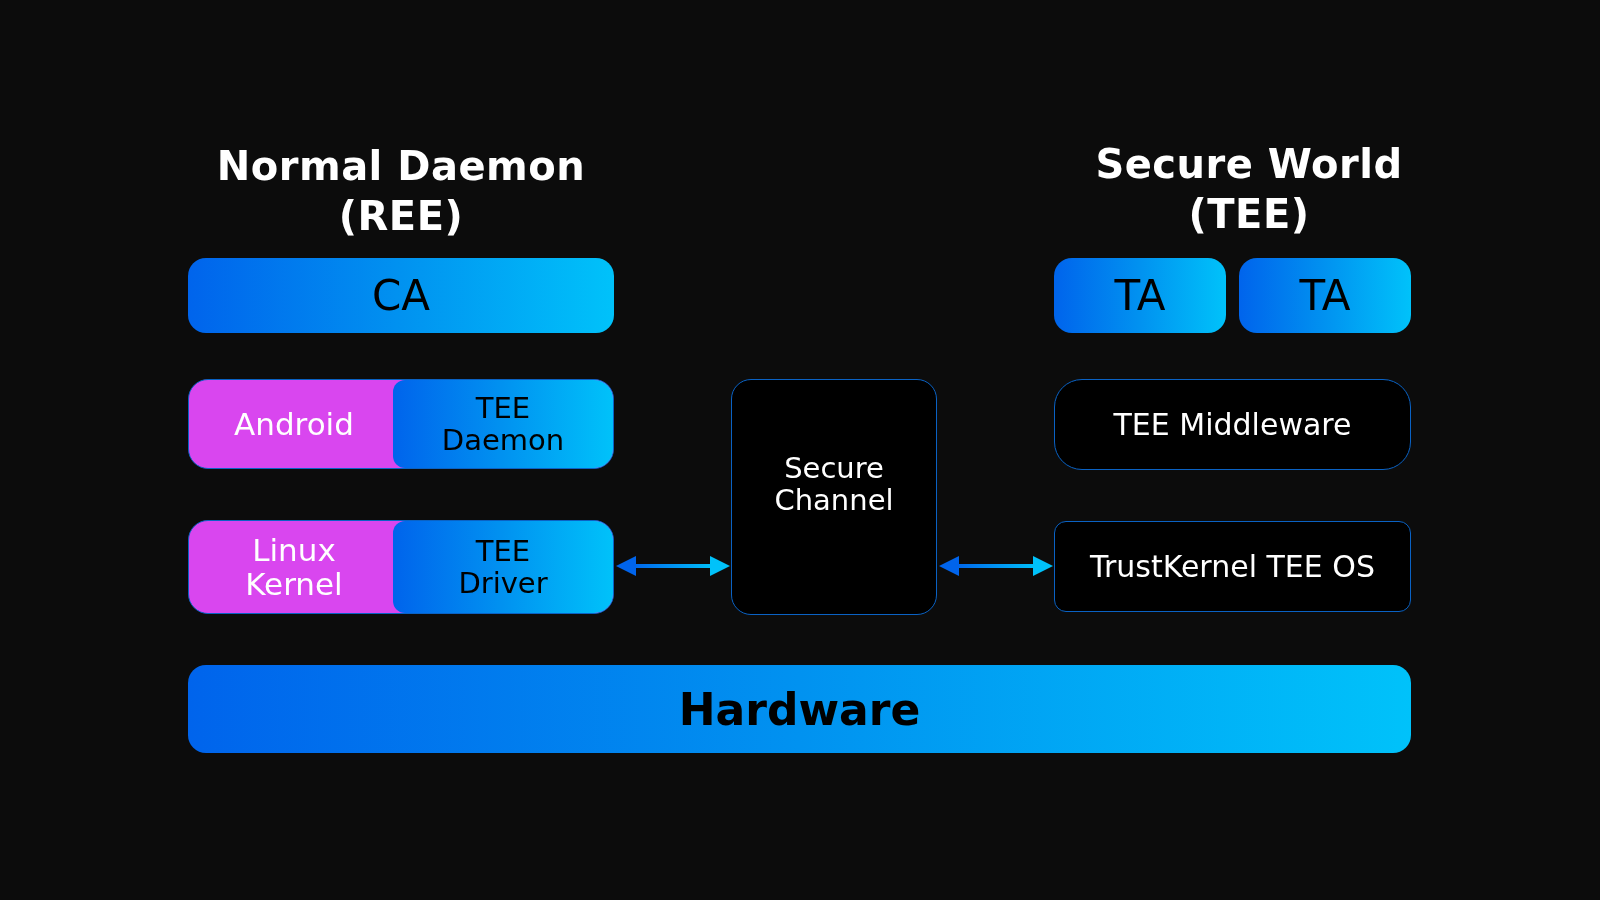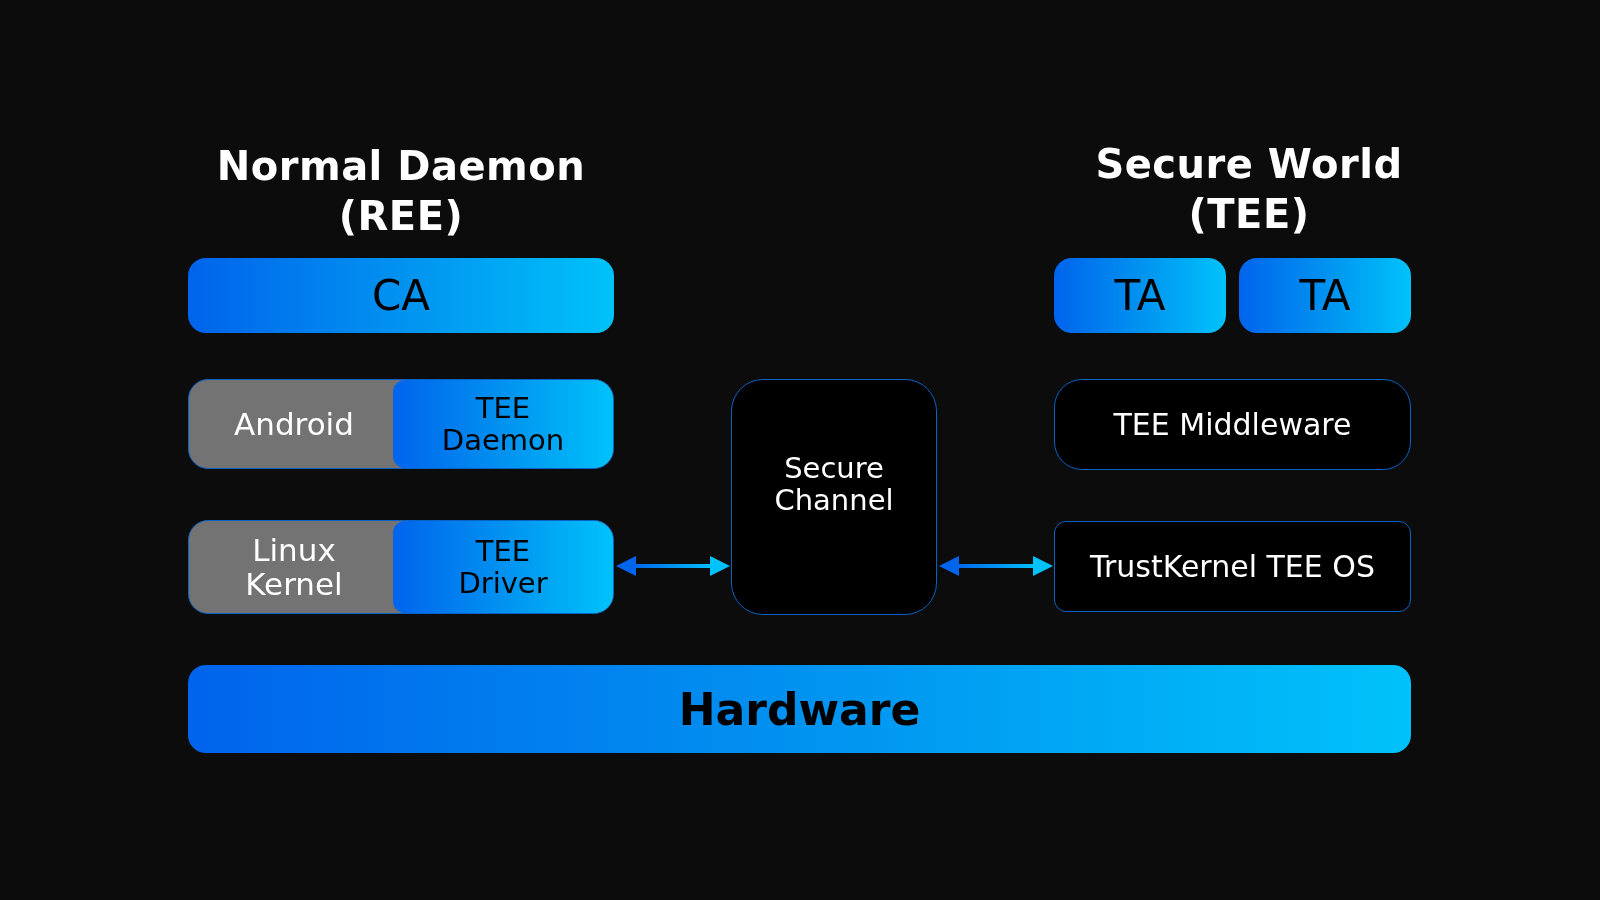--- a/index.html
+++ b/index.html
@@ -14,21 +14,21 @@
   }
   .grad {
     background: linear-gradient(90deg, #0064ec 0%, #0192f0 50%, #00c2fa 100%);
     color: #000; display: flex; align-items: center; justify-content: center; text-align: center;
   }
   .darkbox {
     background: #000; border: 1.5px solid #0a62c4; color: #fff;
     display: flex; align-items: center; justify-content: center; text-align: center;
   }
   .outer {
-    background: #737373; border: 1.5px solid #0a62c4; border-radius: 20px; overflow: hidden;
+    background: #d946ef; border: 1.5px solid #0a62c4; border-radius: 20px; overflow: hidden;
   }
   .outer .left-label {
     position: absolute; left: 0; top: 0; bottom: 0; width: 210px;
     display: flex; align-items: center; justify-content: center; text-align: center;
     color: #fff; font-size: 31px; line-height: 34px;
   }
   .outer .inner {
     position: absolute; right: 0; top: 0; bottom: 0; width: 220px; border-radius: 12px;
     font-size: 29px; line-height: 32px;
   }
@@ -65,21 +65,21 @@
 Daemon</div>
 </div>
 
 <div class="abs outer" style="left:188px; top:520px; width:426px; height:94px;">
   <div class="left-label two-line">Linux
 Kernel</div>
   <div class="inner grad two-line">TEE
 Driver</div>
 </div>
 
-<div class="abs darkbox" style="left:731px; top:379px; width:206px; height:236px; border-radius:32px; align-items:flex-start;">
+<div class="abs darkbox" style="left:731px; top:379px; width:206px; height:236px; border-radius:20px; align-items:flex-start;">
   <div class="two-line" style="margin-top:72px; font-size:29px; line-height:32px;">Secure
 Channel</div>
 </div>
 
 <div class="abs darkbox" style="left:1054px; top:379px; width:357px; height:91px; border-radius:28px; font-size:30px;">
   <span>TEE Middleware</span>
 </div>
 
 <div class="abs darkbox" style="left:1054px; top:521px; width:357px; height:91px; border-radius:12px; font-size:30px;">
   <span>TrustKernel TEE OS</span>

